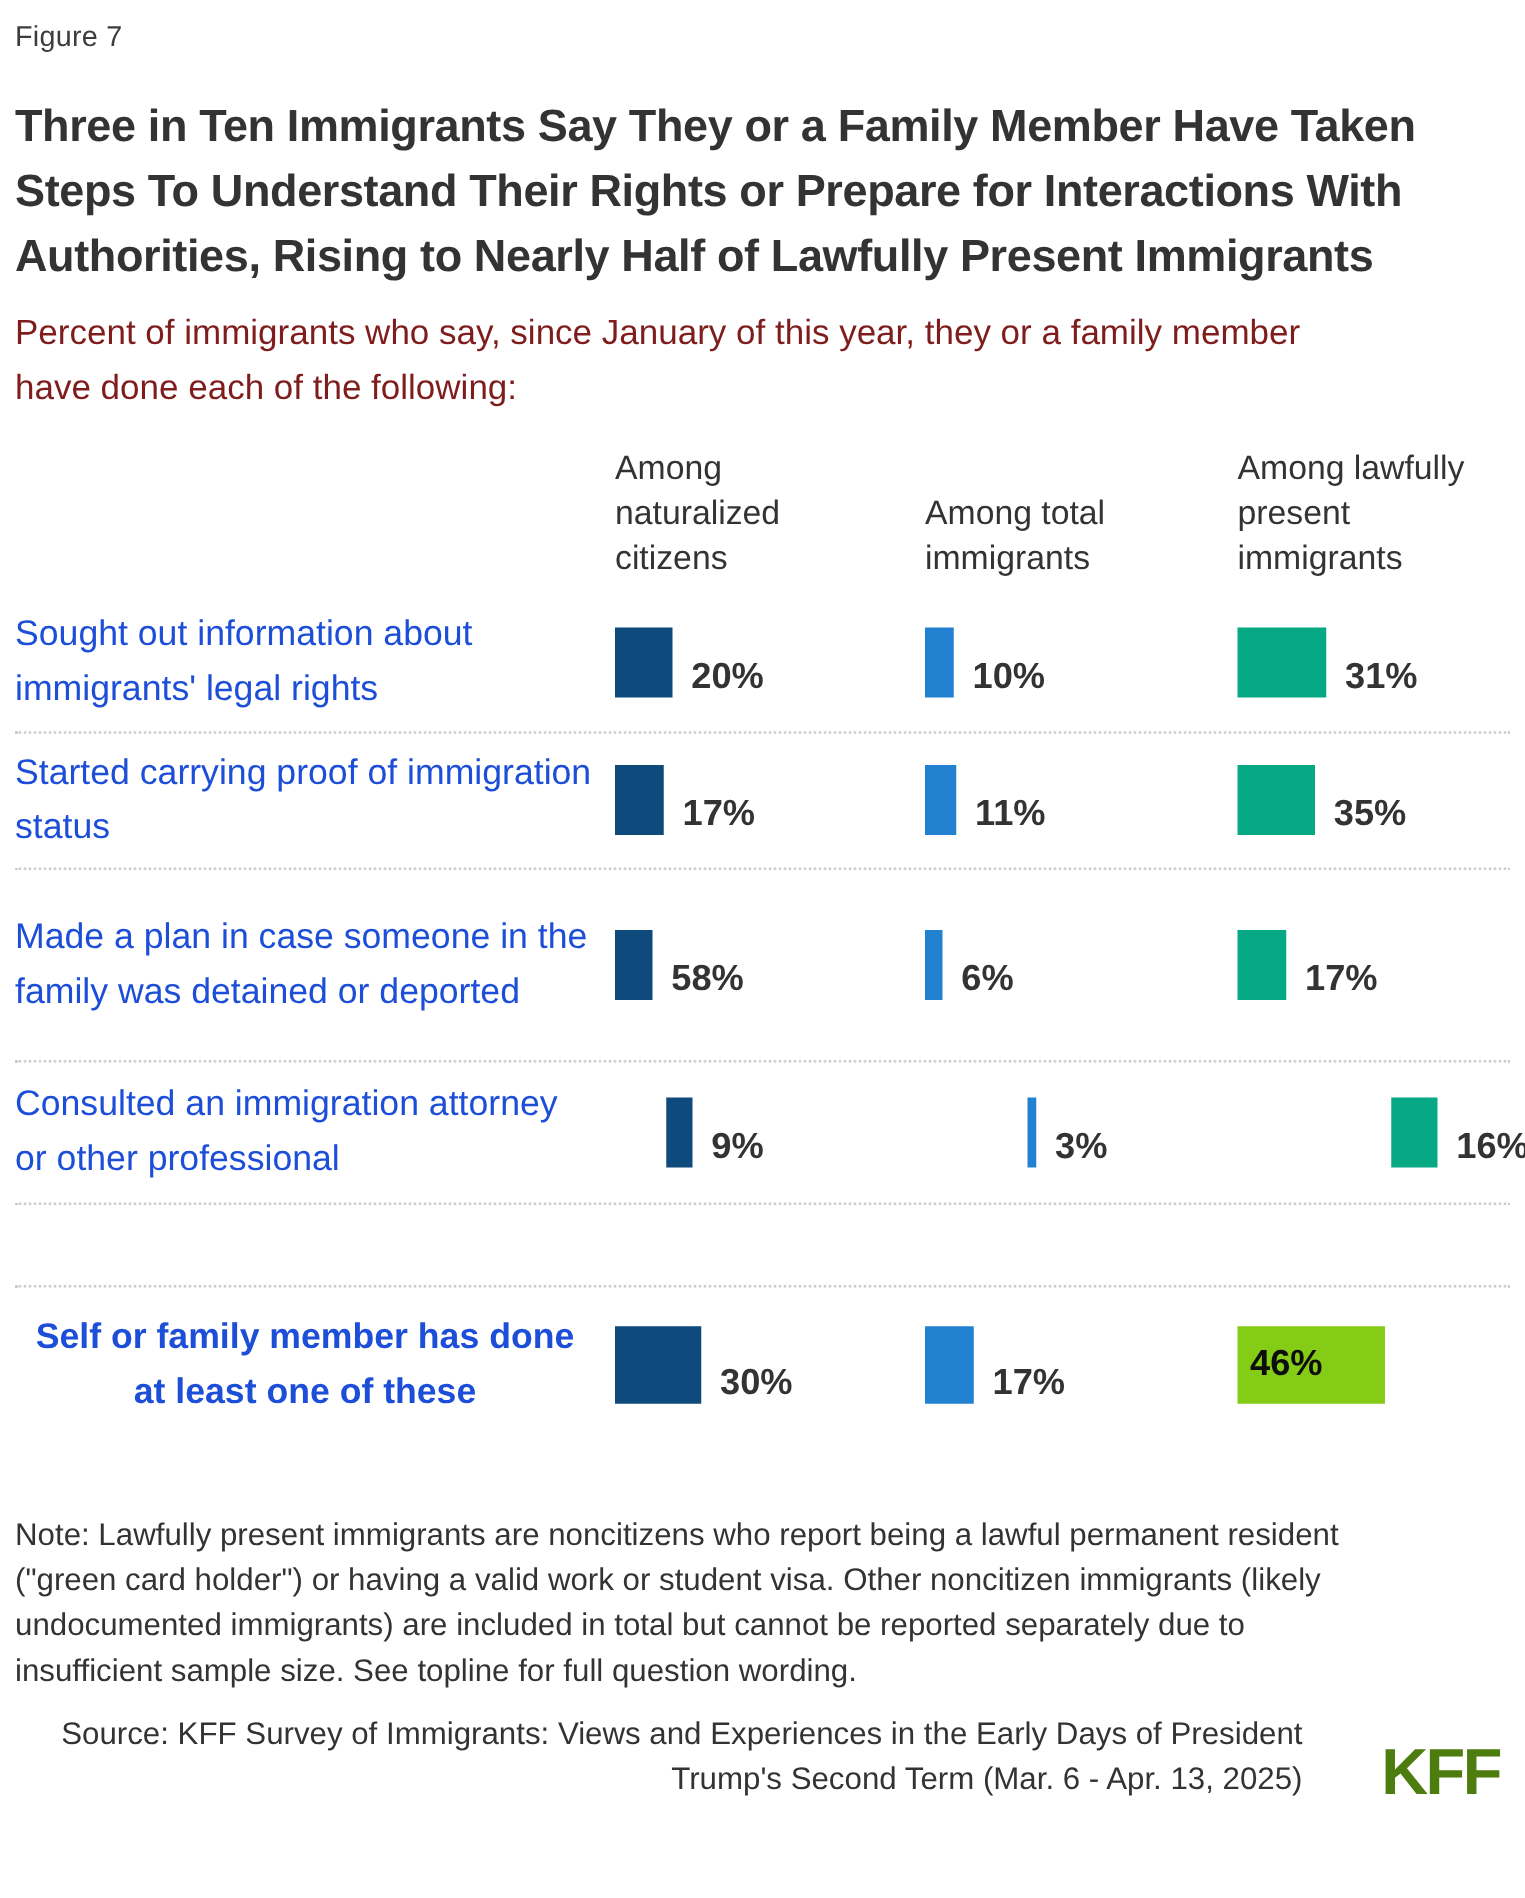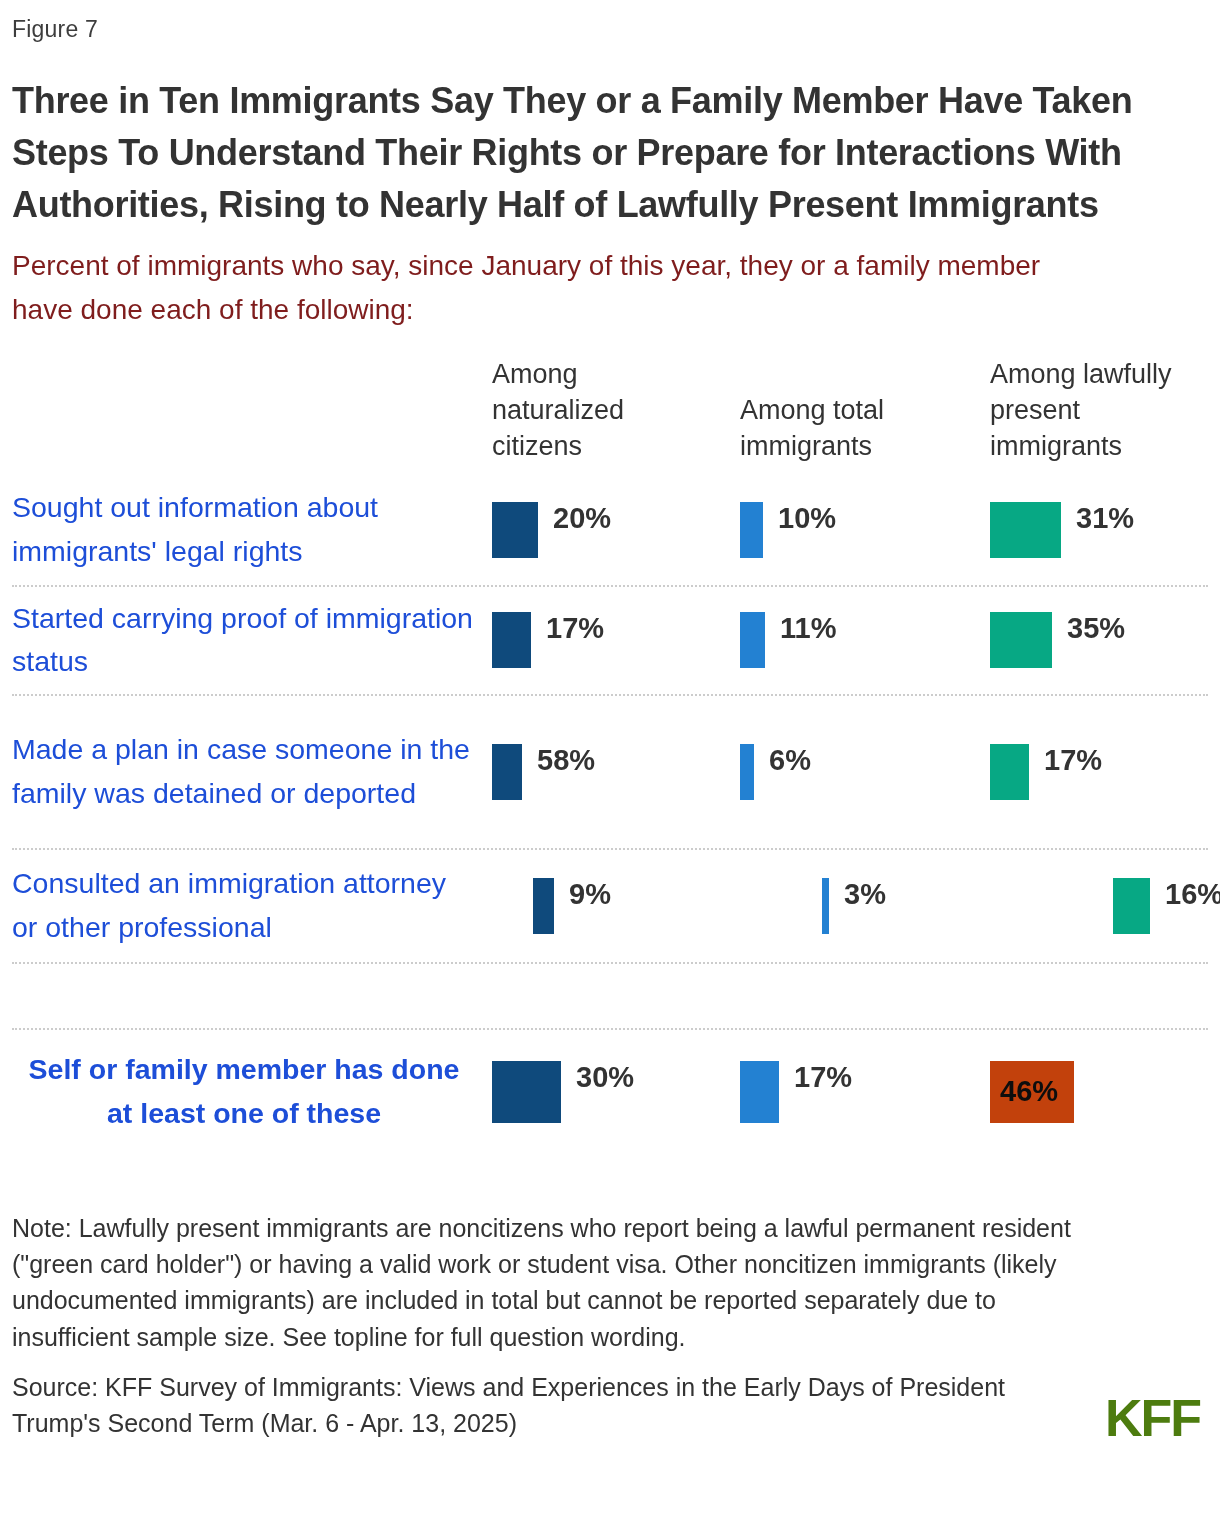--- a/index.html
+++ b/index.html
@@ -48,21 +48,21 @@
     color: #1d4ed8;
     padding-right: 16px;
   }
   .row.r1 { min-height: 110px; }
   .row.r2 { min-height: 107px; }
   .row.r3 { min-height: 152px; }
   .row.r4 { min-height: 112px; gap: 41px; }
   .row.summary { min-height: 124px; }
   .row.summary .rlabel { font-weight: bold; text-align: center; }
 
-  .cell { display: flex; align-items: flex-start; }
+  .cell { display: flex; align-items: flex-end; }
   .bar { height: 56px; flex: 0 0 auto; }
   .row.summary .bar { height: 62px; }
   .pct {
     font-size: 29px;
     font-weight: bold;
     color: #333333;
     margin-left: 15px;
     white-space: nowrap;
   }
   .bar.has-inside { display: flex; align-items: center; }
@@ -71,21 +71,21 @@
   .sep { border-top: 2px dotted #cccccc; height: 0; width: 1196px; }
   .gap-row { height: 64px; }
 
   .note {
     margin-top: 56px;
     font-size: 25px;
     line-height: 1.45;
     color: #333333;
     max-width: 1070px;
   }
-  .footer { display: flex; align-items: flex-end; margin-top: 14px; }
+  .footer { display: flex; align-items: flex-end; margin-top: 14px; text-align: right; }
   .source {
     font-size: 25px;
     line-height: 1.45;
     color: #333333;
     max-width: 1030px;
   }
   .kff-logo {
     margin-left: auto;
     font-size: 52px;
     font-weight: 800;
@@ -188,21 +188,21 @@
     <div class="rlabel">Self or family member has done at least one of these</div>
     <div class="cell">
       <div class="bar" style="width: 69px; background: rgb(15, 74, 124);"></div>
       <span class="pct">30%</span>
     </div>
     <div class="cell">
       <div class="bar" style="width: 39px; background: rgb(35, 129, 210);"></div>
       <span class="pct">17%</span>
     </div>
     <div class="cell">
-      <div class="bar has-inside" style="width: 84px; background: #c2410c;">
+      <div class="bar has-inside" style="width: 118px; background: #84cc16;">
         <span class="pct inside">46%</span>
       </div>
     </div>
   </div>
 
   <p class="note">Note: Lawfully present immigrants are noncitizens who report being a lawful permanent resident ("green card holder") or having a valid work or student visa. Other noncitizen immigrants (likely undocumented immigrants) are included in total but cannot be reported separately due to insufficient sample size. See topline for full question wording.</p>
 
   <div class="footer">
     <p class="source">Source: KFF Survey of Immigrants: Views and Experiences in the Early Days of President Trump's Second Term (Mar. 6 - Apr. 13, 2025)</p>
     <div class="kff-logo">KFF</div>

